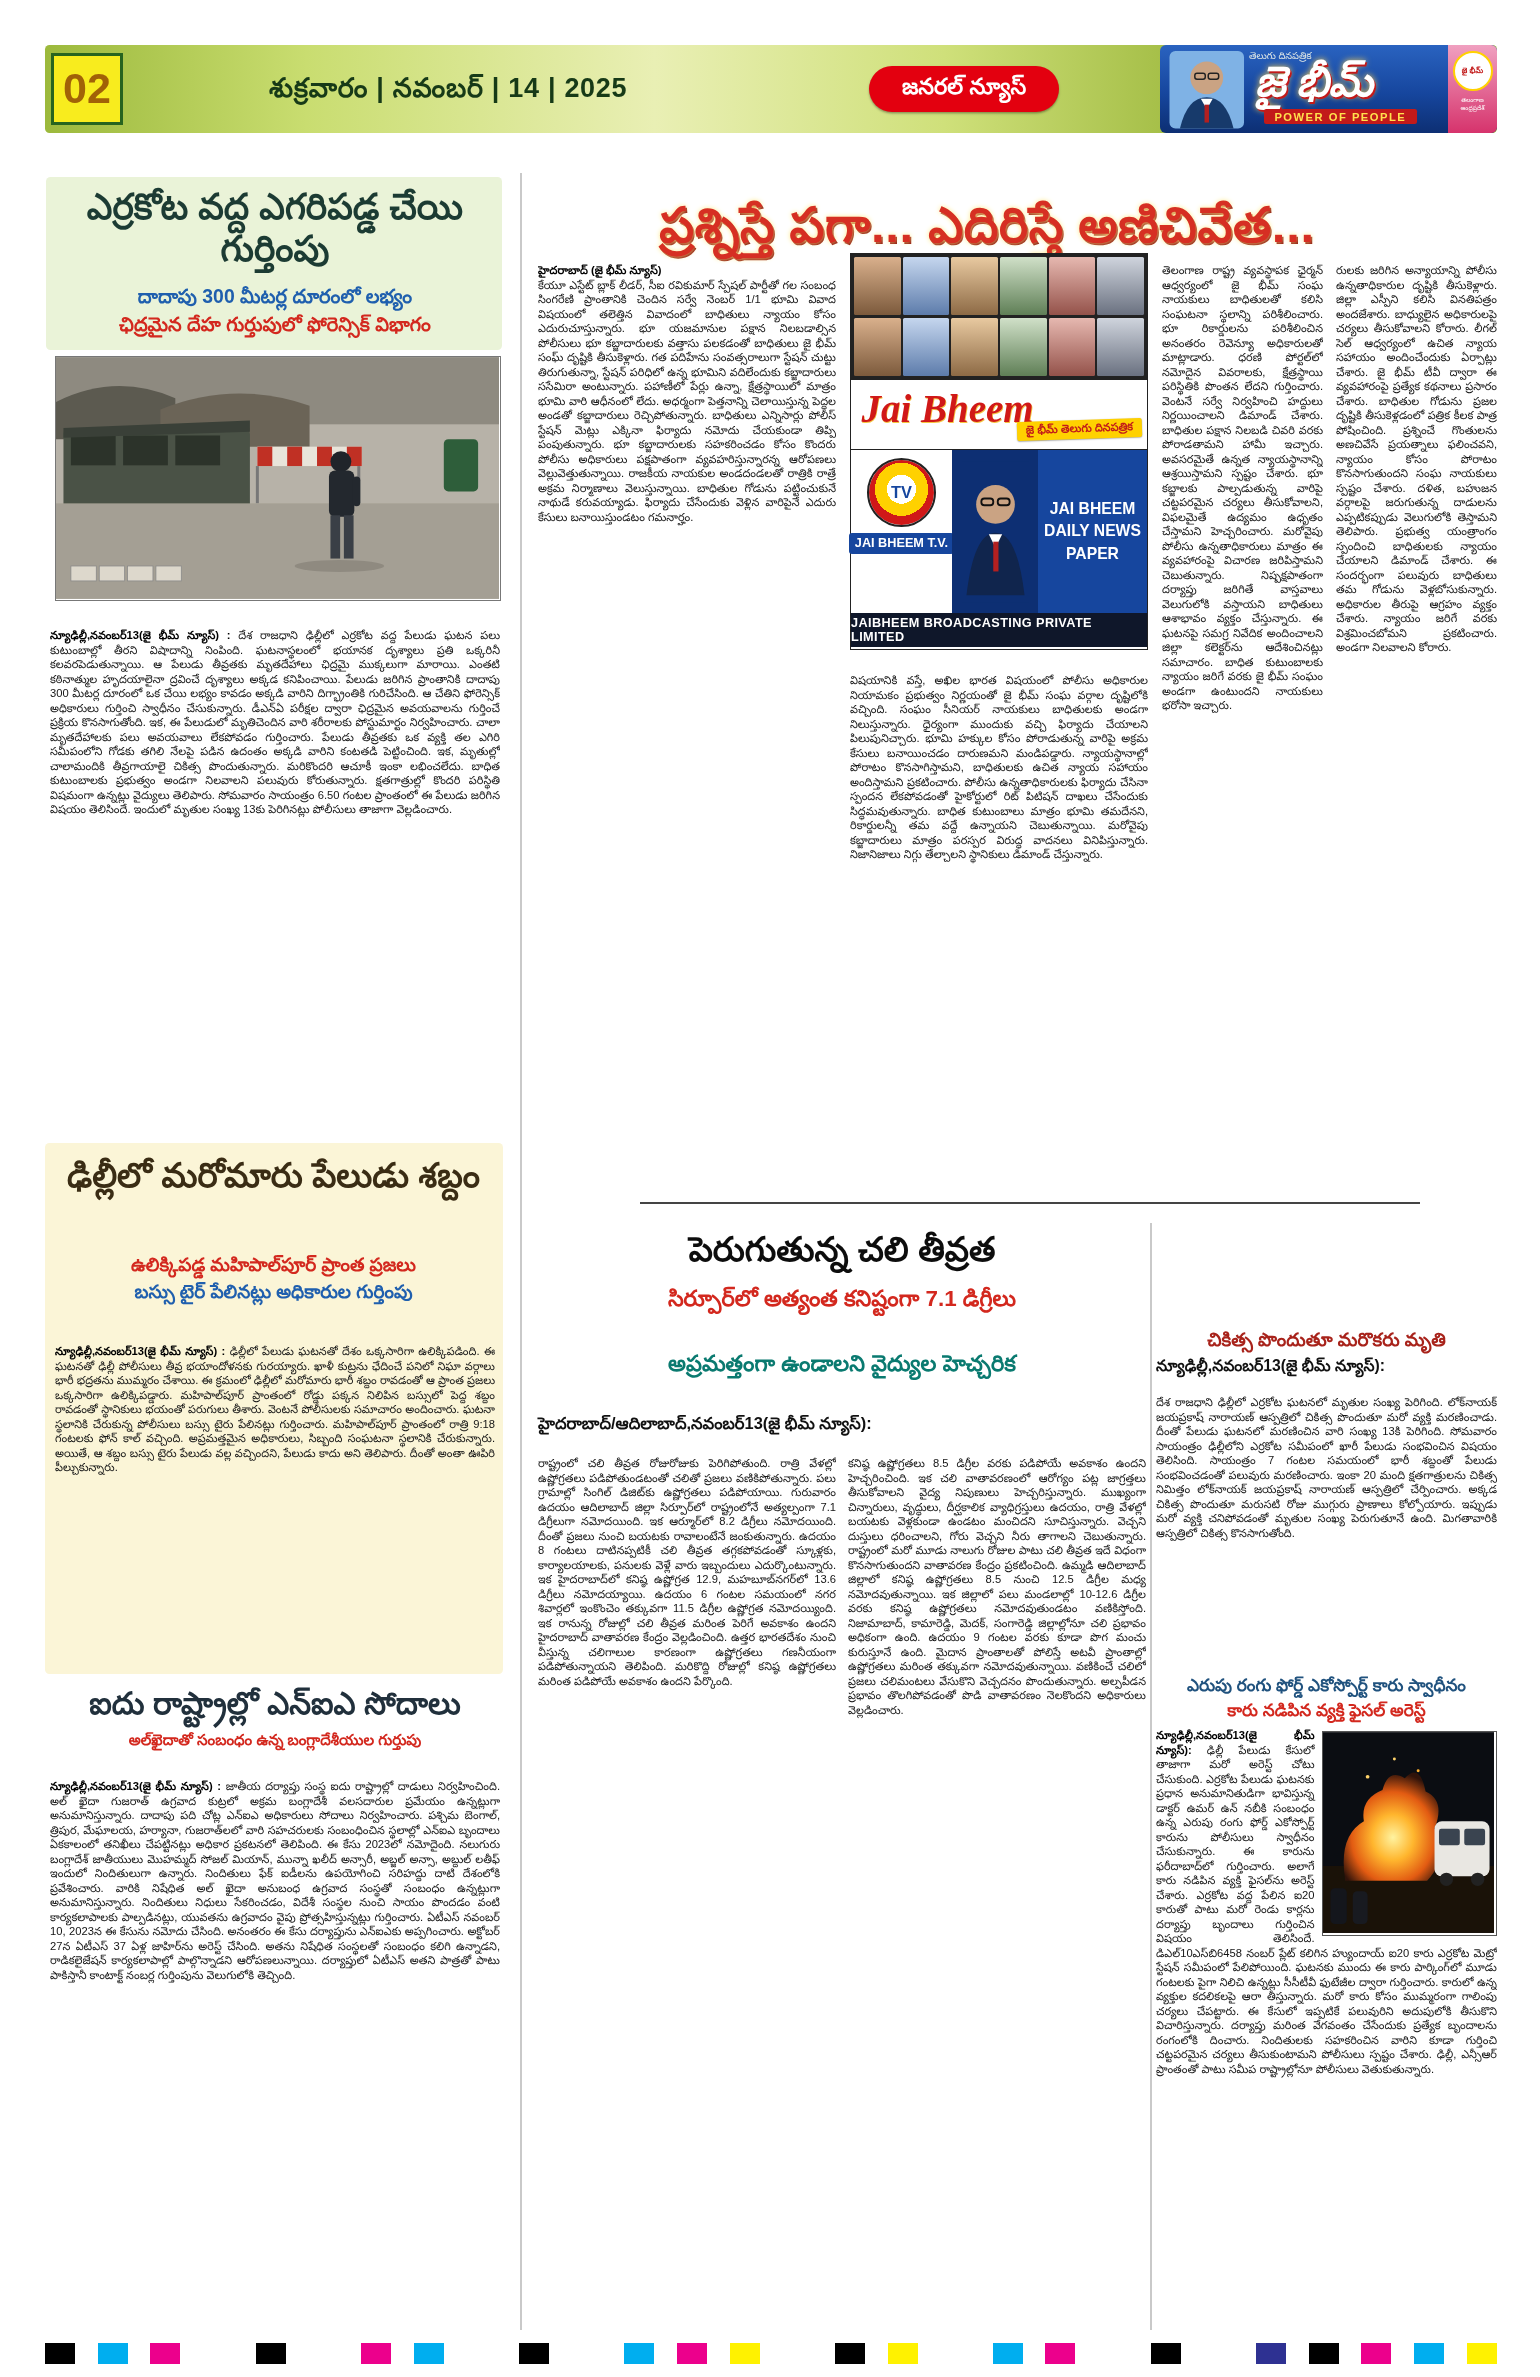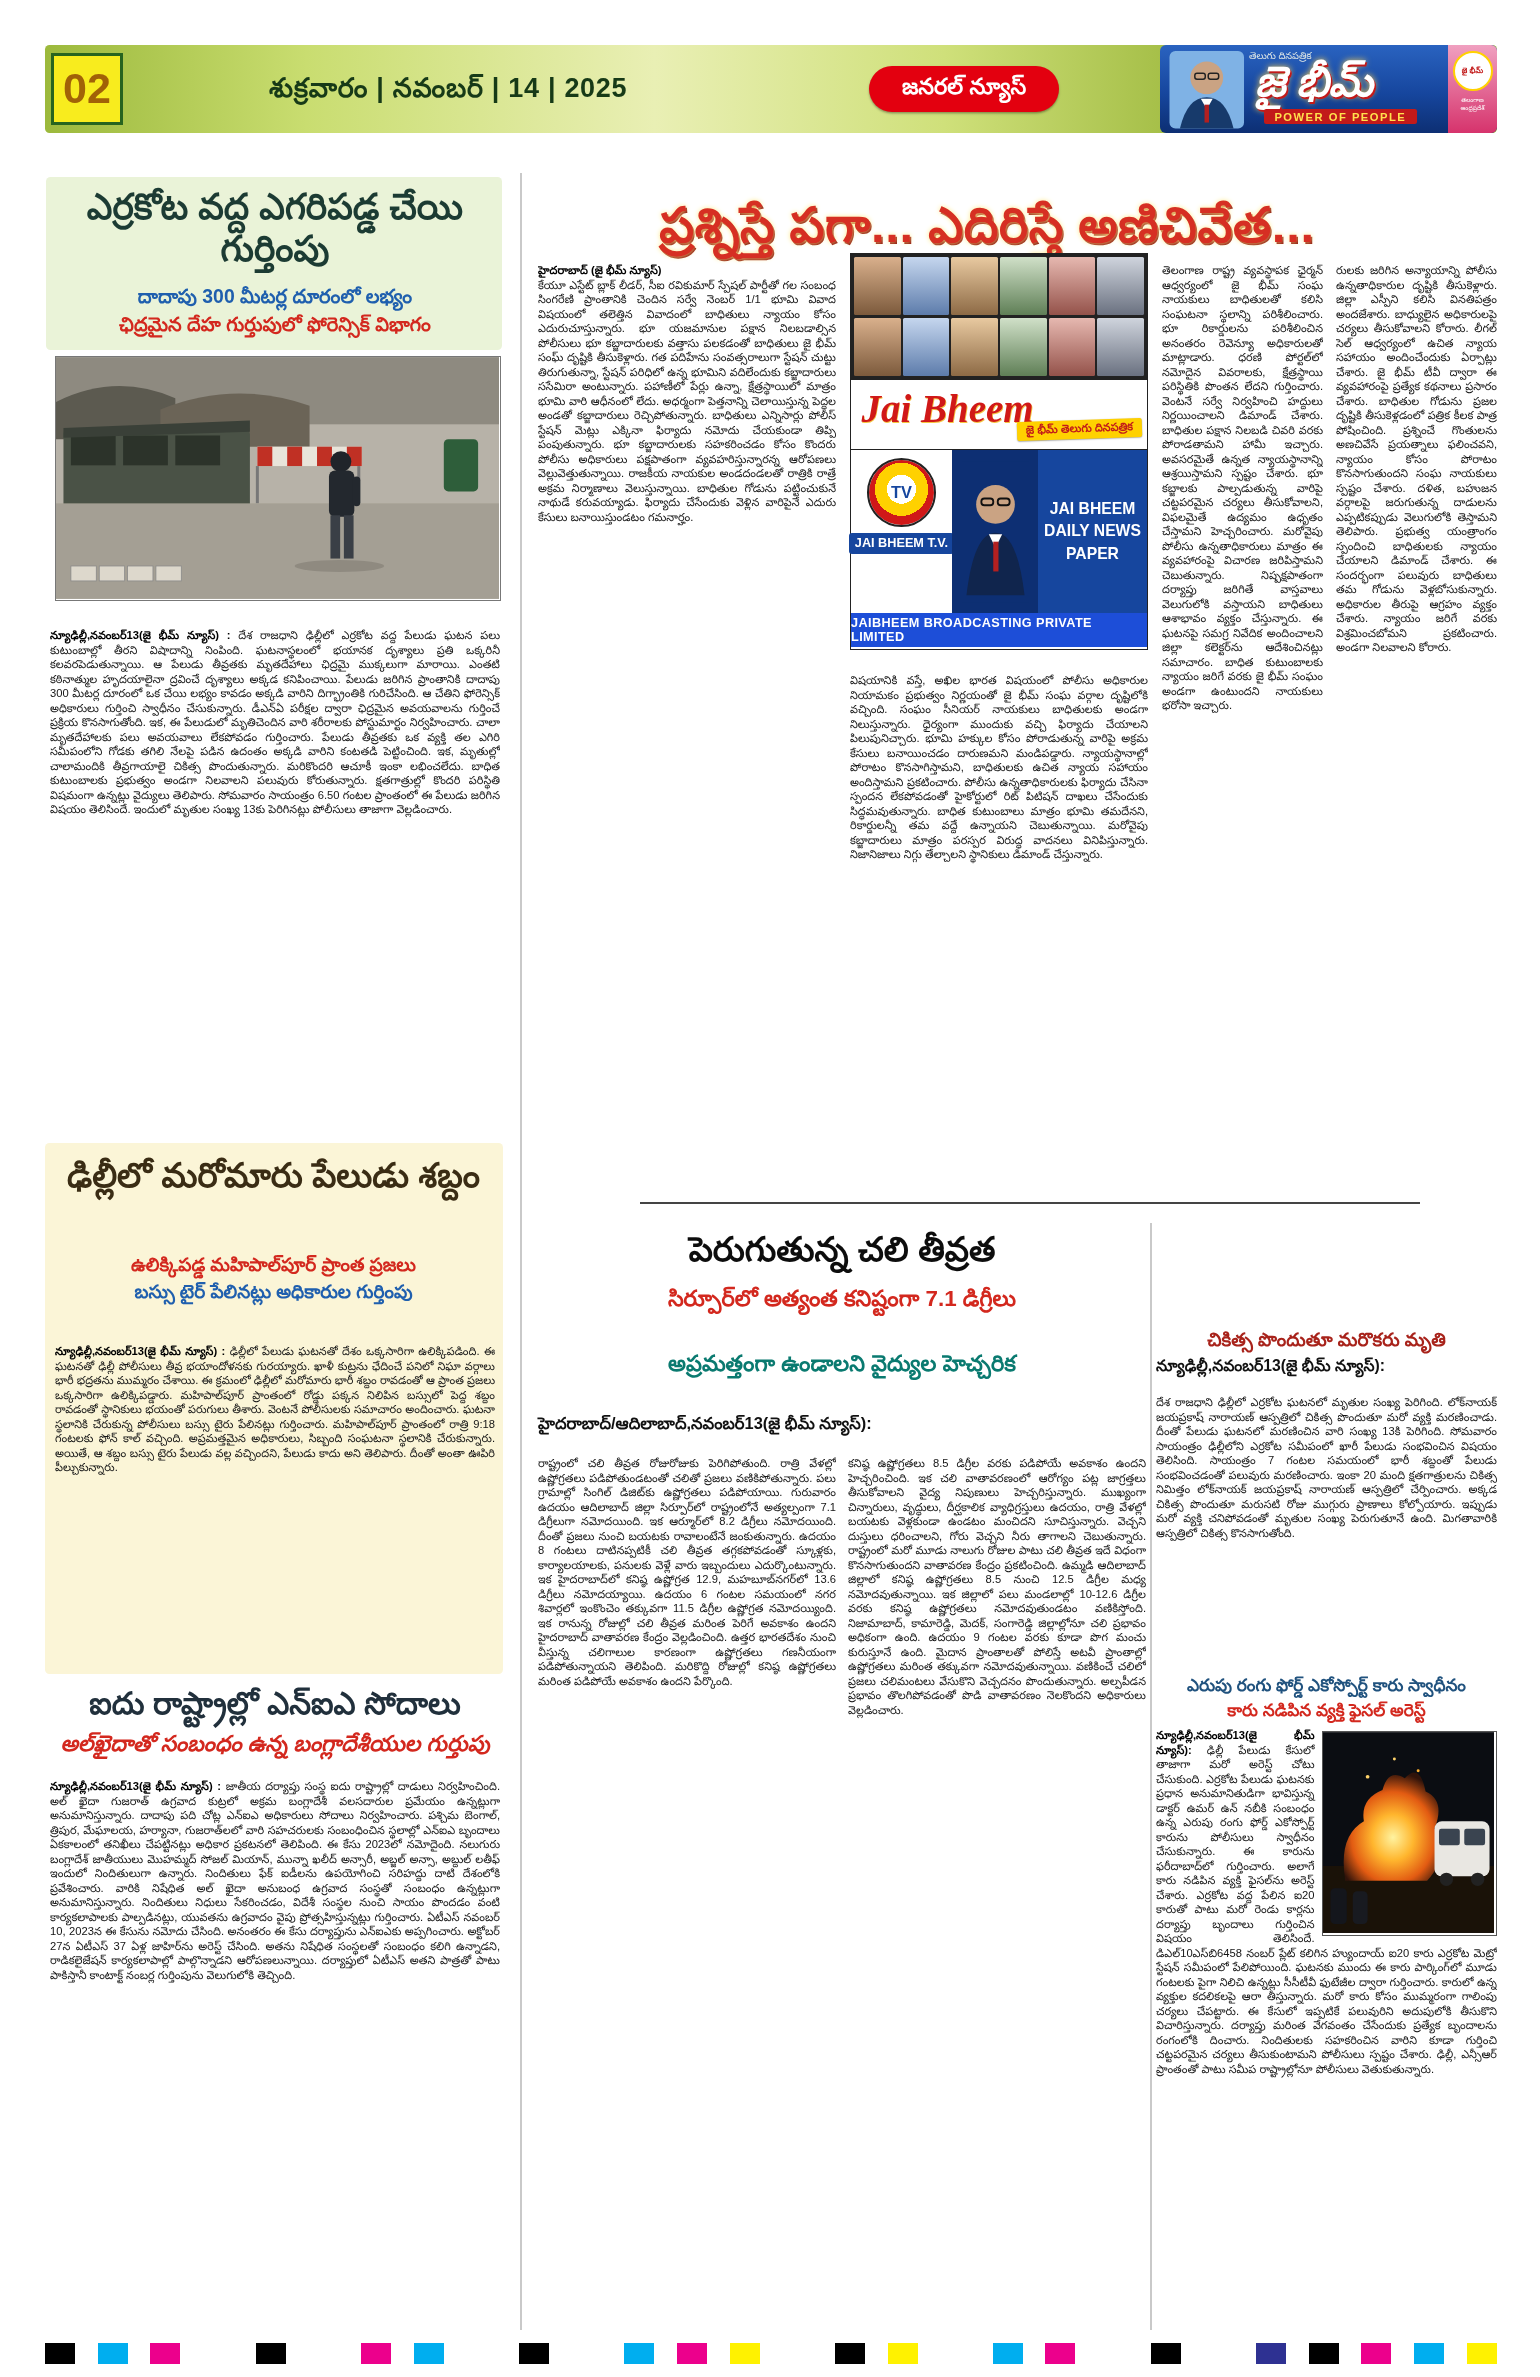--- a/index.html
+++ b/index.html
@@ -99,31 +99,31 @@
   .tv-circle{
     margin-top:7.5px;width:69px;height:69px;border-radius:50%;
     background:radial-gradient(circle at 50% 45%,#fff 0 30%,#ffd100 30% 55%,#d01818 55% 78%,#16469e 78% 100%);
     display:flex;align-items:center;justify-content:center;font-size:16.4px;font-weight:800;color:#16469e;
     border:2.2px solid #222;box-sizing:border-box;background-clip:padding-box;
   }
   .tv-label{margin-top:6px;background:#16469e;color:#fff;font-size:12.7px;font-weight:bold;padding:3.7px 6px;border-radius:3px;white-space:nowrap;}
   #ad-amb{width:86px;background:#0d2f73;display:flex;align-items:center;justify-content:center;}
   #ad-paper{flex:1;background:#16469e;color:#fff;display:flex;align-items:center;justify-content:center;text-align:center;
     font-size:15.7px;font-weight:800;line-height:22.4px;padding:4.5px;}
-  #ad-broadcast{height:34px;background:#1d4ed8;color:#fff;display:flex;align-items:center;justify-content:center;
+  #ad-broadcast{height:34px;background:#0f172a;color:#fff;display:flex;align-items:center;justify-content:center;
     font-size:12.7px;font-weight:bold;letter-spacing:0.4px;}
   
   #a2-bg{left:45px;top:1143px;width:458px;height:531px;background:#fbf5d7;border-radius:4.5px;}
   #a2-headline{left:50px;top:1154px;width:447px;font-size:34px;line-height:42px;color:#3a2c14;}
   #a2-sub1{left:50px;top:1254px;width:447px;font-size:18.6px;color:#d3281e;}
   #a2-sub2{left:50px;top:1281px;width:447px;font-size:18.6px;color:#1f5fae;}
   #a2-body{left:55px;top:1333px;width:440px;height:334px;}
   
   #a3-headline{left:50px;top:1686px;width:450px;font-size:31px;color:#21303c;}
-  #a3-sub{left:50px;top:1731px;width:450px;font-size:22px;color:#d3281e;font-style:italic;}
+  #a3-sub{left:50px;top:1731px;width:450px;font-size:15px;color:#d3281e;}
   #a3-body{left:50px;top:1768px;width:450px;height:561px;}
   
   #cold-headline{left:538px;top:1230px;width:608px;font-size:34px;color:#0d0d0d;}
   #cold-sub1{left:538px;top:1284px;width:608px;font-size:22.4px;color:#d3281e;line-height:30px;}
   #cold-sub2{left:538px;top:1351px;width:608px;font-size:22.4px;color:#0a7a70;}
   #cold-dateline{left:538px;top:1414px;width:608px;font-size:16.4px;font-weight:bold;}
   #cold-col1{left:538px;top:1445px;width:298px;height:884px;}
   #cold-col2{left:848px;top:1445px;width:298px;height:884px;}
   
   #d-headline{left:1156px;top:1230px;width:341px;font-size:33px;line-height:42px;color:#0d0d0d;}

